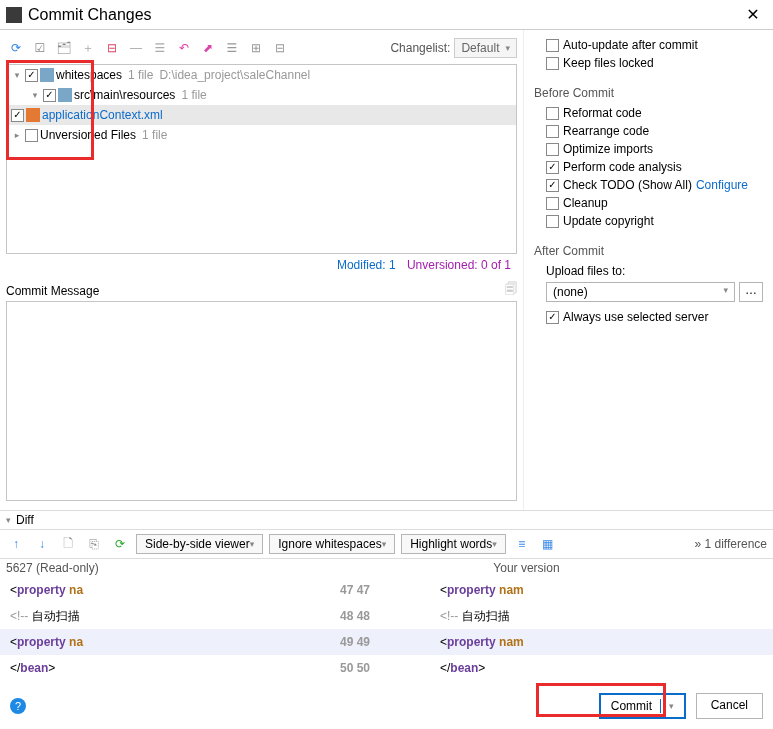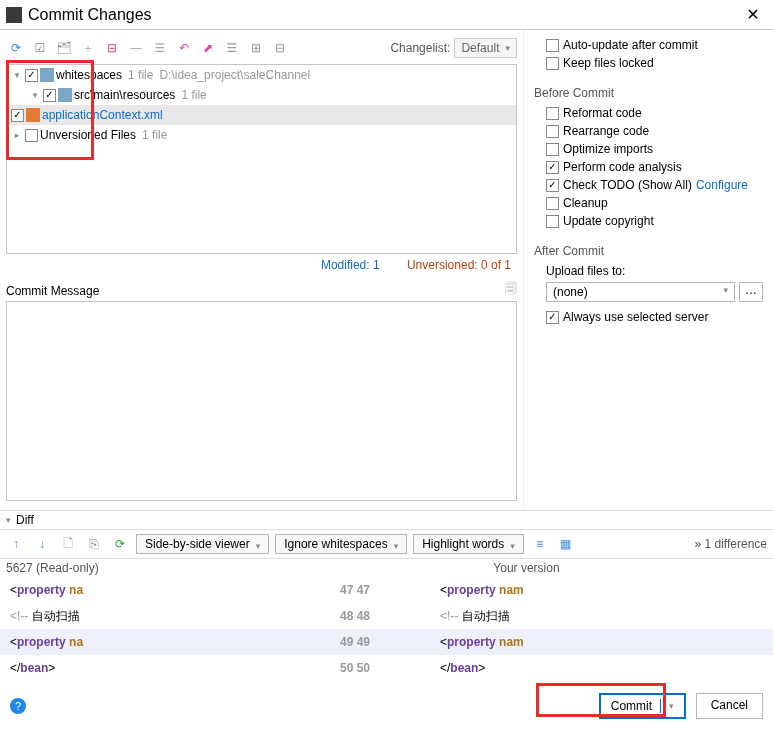--- a/index.html
+++ b/index.html
@@ -26,40 +26,40 @@
 .cb { width: 13px; height: 13px; border: 1px solid #888; display: inline-flex; align-items: center; justify-content: center; background: #fff; font-size: 9px; }
 .cb.ck::after { content: "✓"; color: #000; font-size: 10px; line-height: 1; }
 .fico { width: 14px; height: 14px; display: inline-block; }
 .fico.fold { background: #7aa7c7; }
 .fico.xml { background: #e37933; }
 .node-name { }
 .node-name.blue { color: #0b6bcb; }
 .node-meta { color: #999; margin-left: 4px; }
 .status-line { text-align: right; padding: 4px 6px; font-size: 12px; }
 .status-line .mod { color: #0b6bcb; }
-.status-line .unv { color: #c2410c; margin-left: 24px; }
+.status-line .unv { color: #a21caf; margin-left: 8px; }
 
 .red-box { position: absolute; border: 3px solid #ea2b2b; pointer-events: none; z-index: 20; }
 
 .cm-hdr { display: flex; align-items: center; margin-top: 4px; }
 .cm-hdr .lbl { flex: 1; }
 .cm-hdr .hist { color: #aaa; }
 .cm-ta { border: 1px solid #c5c5c5; height: 200px; width: 100%; resize: none; outline: none; padding: 4px; font-family: inherit; }
 
 .sect-title { color: #555; margin: 4px 0; }
 .opt { display: flex; align-items: center; gap: 4px; padding: 2px 0 2px 12px; }
 .link { color: #0b6bcb; }
 .upload-row { display: flex; gap: 4px; padding-left: 12px; }
 .upload-sel { flex: 1; border: 1px solid #b5b5b5; background: #fff; padding: 2px 6px; display: flex; justify-content: space-between; align-items: flex-start; }
 .dots { border: 1px solid #b5b5b5; background: #fff; width: 24px; text-align: center; }
 
 .diff-hdr { display: flex; align-items: center; padding: 2px 6px; border-top: 1px solid #ddd; }
 .diff-hdr .arw2 { width: 10px; font-size: 9px; color: #888; }
 .diff-row { border-top: 1px solid #ddd; border-bottom: 1px solid #ddd; padding: 4px 6px; display: flex; align-items: center; gap: 6px; }
-.ddbtn { border: 1px solid #b5b5b5; background: #f8f8f8; padding: 2px 8px; display: flex; align-items: flex-end; gap: 6px; }
+.ddbtn { border: 1px solid #b5b5b5; background: #f8f8f8; padding: 2px 8px; display: flex; align-items: center; }
 .diff-info { margin-left: auto; color: #555; }
 
 .cols-hdr { display: flex; font-size: 12px; padding: 2px 6px; }
 .cols-hdr .c1 { width: 280px; color: #555; }
 .cols-hdr .c2 { flex: 1; text-align: center; color: #555; }
 
 .diff-body { position: relative; }
 .dline { display: flex; align-items: center; font-family: Consolas, monospace; font-size: 15px; height: 26px; }
 .dline .left-code { width: 280px; padding-left: 10px; white-space: nowrap; overflow: hidden; }
 .dline .gutter { width: 150px; text-align: center; color: #999; font-weight: bold; }

